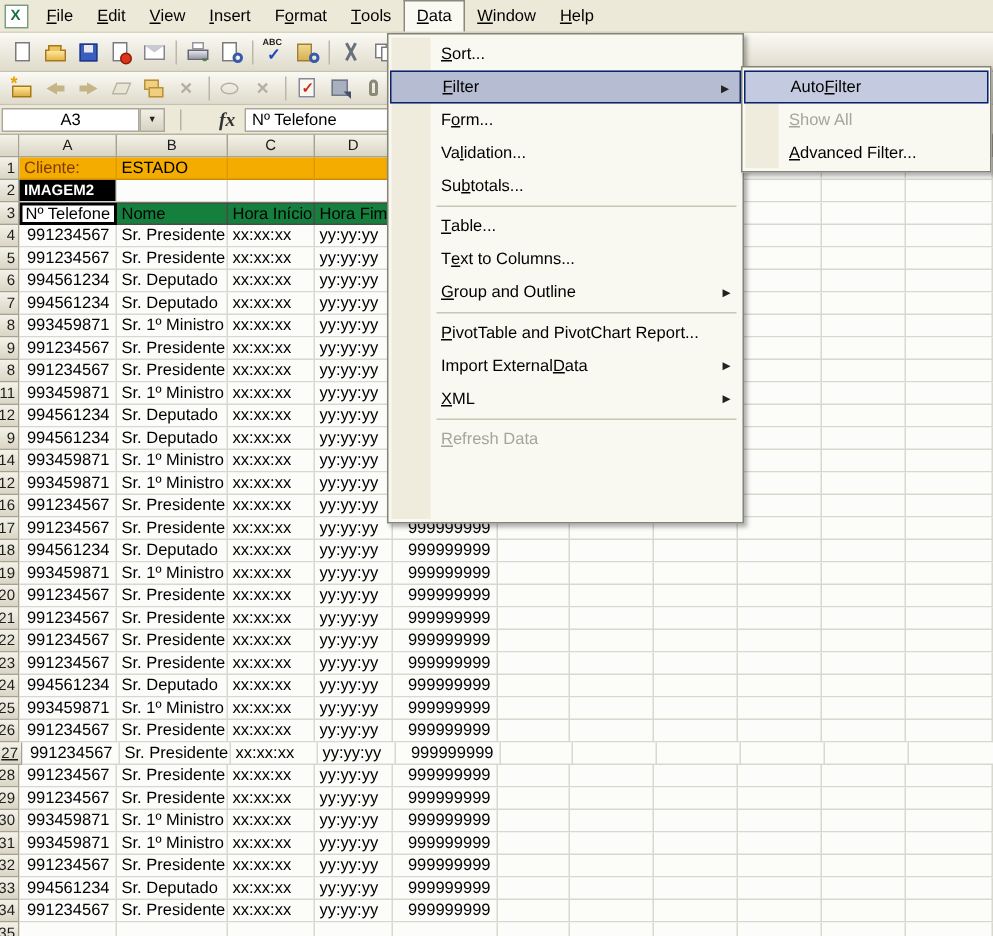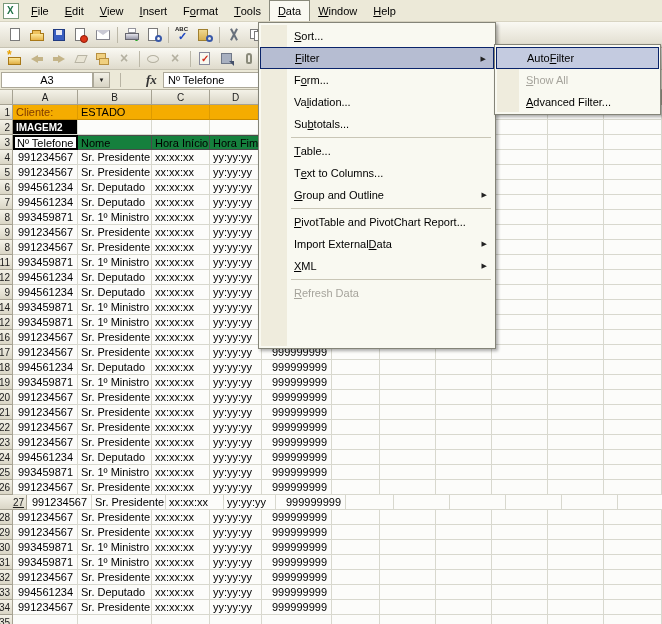--- a/index.html
+++ b/index.html
@@ -614,21 +614,21 @@
         <div class="cell al" style="width: 52px;">yy:yy:yy</div>
         <div class="cell ar" style="width: 70px;">999999999</div>
         <div class="cell" style="width: 48px;"></div>
         <div class="cell" style="width: 56px;"></div>
         <div class="cell" style="width: 56px;"></div>
         <div class="cell" style="width: 56px;"></div>
         <div class="cell" style="width: 56px;"></div>
         <div class="cell" style="width: 58px;"></div>
       </div>
       <div class="shrow">
-        <div class="hcell rowhdr" style="width: 27px; text-decoration: underline;">27</div>
+        <div class="hcell rowhdr" style="width: 15px; text-decoration: underline;">27</div>
         <div class="cell ar" style="width: 65px;">991234567</div>
         <div class="cell al" style="width: 74px;">Sr. Presidente</div>
         <div class="cell al" style="width: 58px;">xx:xx:xx</div>
         <div class="cell al" style="width: 52px;">yy:yy:yy</div>
         <div class="cell ar" style="width: 70px;">999999999</div>
         <div class="cell" style="width: 48px;"></div>
         <div class="cell" style="width: 56px;"></div>
         <div class="cell" style="width: 56px;"></div>
         <div class="cell" style="width: 56px;"></div>
         <div class="cell" style="width: 56px;"></div>

